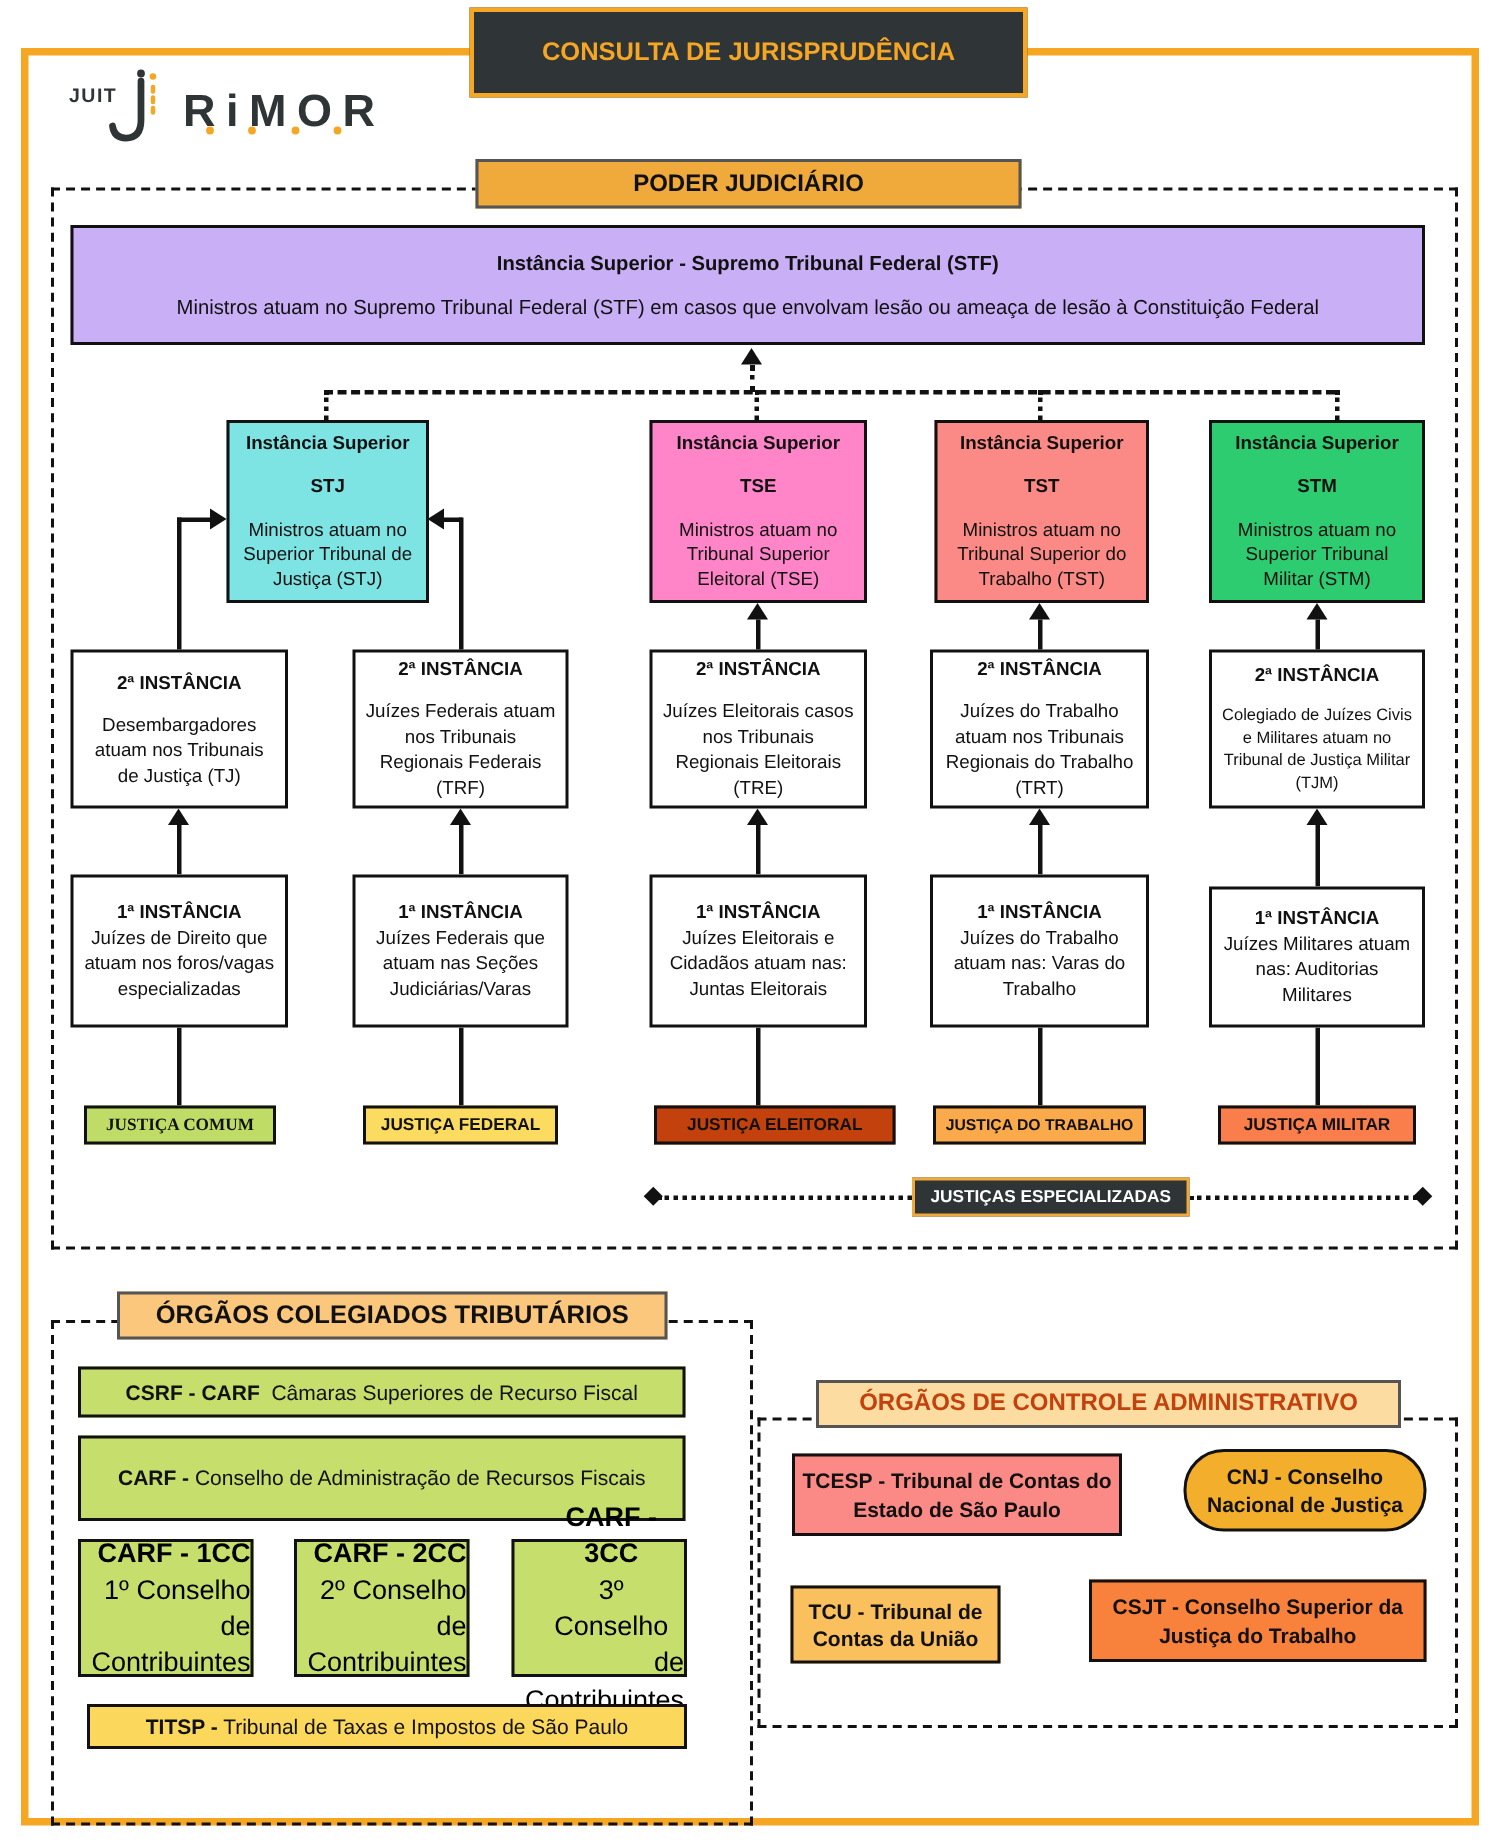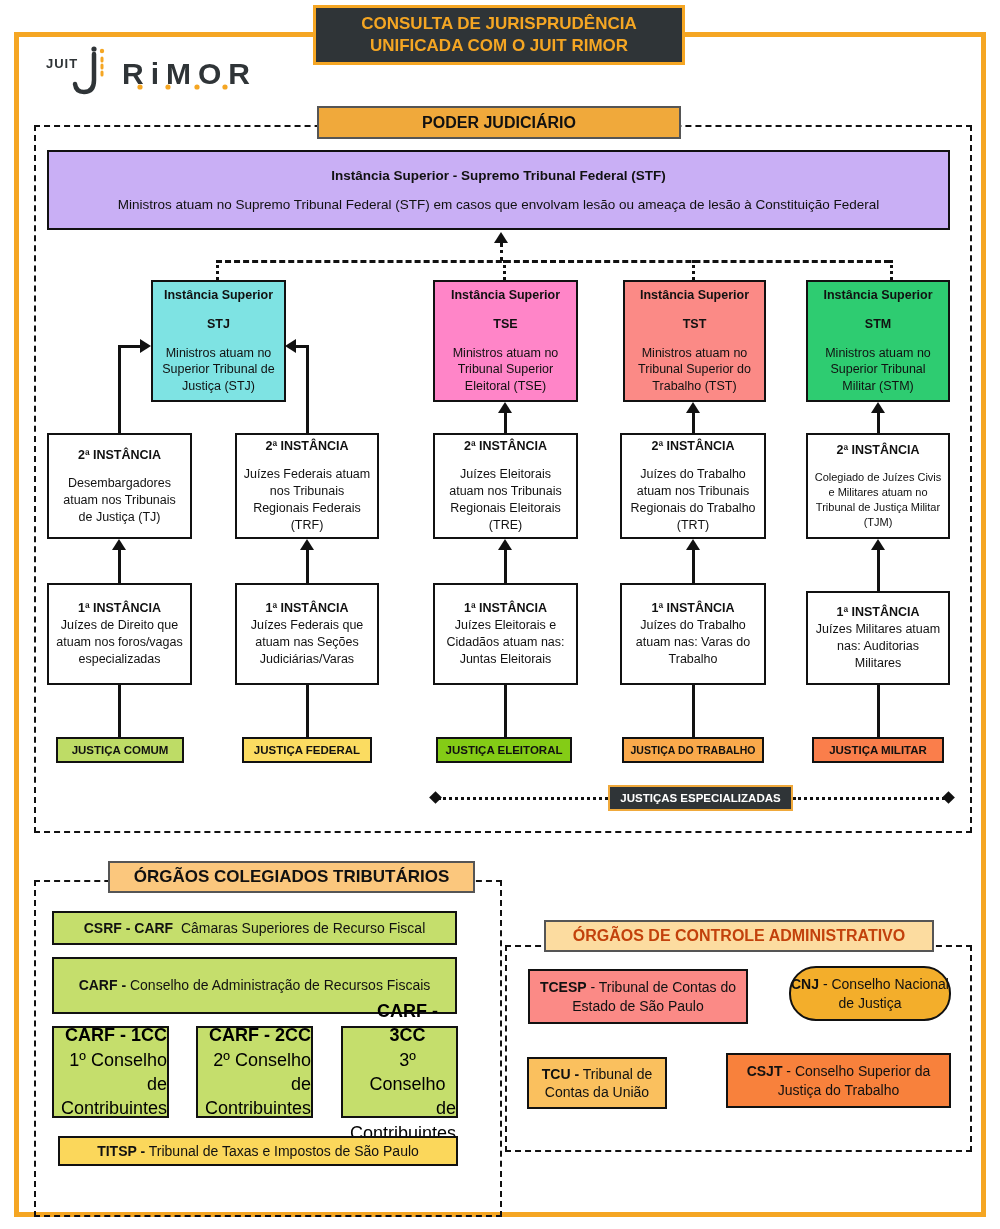--- a/index.html
+++ b/index.html
@@ -117,21 +117,21 @@
   #trib-region {
     position:absolute; left:34px; top:880px;
     width:468px; height:337px;
     border:2px dashed #111;
   }
   #trib-header {
     position:absolute; left:78px; top:861px;
     width:367px; height:32px;
     background:#FBC77D; border:2px solid #555;
     display:flex; align-items:center; justify-content:center;
-    font-weight:bold; font-size:17px; color:#111; z-index:25;margin-left:30px;
+    font-weight:bold; font-size:17px; color:#111; z-index:25;
   }
   
   #ctrl-region {
     position:absolute; left:505px; top:945px;
     width:467px; height:207px;
     border:2px dashed #111;
   }
   #ctrl-header {
     position:absolute; left:544px; top:920px;
     width:390px; height:32px;
@@ -143,38 +143,37 @@
     position:absolute; border:2px solid #111;
     display:flex; align-items:center; justify-content:center;
     text-align:center; color:#111; font-size:14px;
     line-height:1.30; padding:3px 5px; z-index:20;
   }
   .tbox b { font-weight:bold; }
   .cbox {
     position:absolute; border:2px solid #111;
     display:flex; align-items:center; justify-content:center;
     text-align:center; color:#111; font-size:14px;
-    line-height:1.32; padding:3px 0; z-index:20;
+    line-height:1.32; padding:3px 0; z-index:20;font-weight:bold;
   }
   .ccbox {
     position:absolute; border:2px solid #111;
     display:flex; flex-direction:column; align-items:flex-end; justify-content:center;
     text-align:center; color:#000000; font-size:18px; line-height:1.35;
     background:#C5DE6C; z-index:20;
   }
   .ccbox .t { font-weight:bold; }
 </style>
 </head>
 <body>
 
 <div id="frame"></div>
 
 <div id="title-banner">
   <span>CONSULTA DE JURISPRUDÊNCIA</span>
-  <span>UNIFICADA COM O JUIT RIMOR</span>
 </div>
 
 <div id="logo">
   <svg width="210" height="52" viewBox="0 0 210 52">
     <text x="2" y="22" font-family="Liberation Sans, sans-serif" font-size="13" font-weight="bold" fill="#2F3437" letter-spacing="1">JUIT</text>
     <path d="M50 8 L50 34 Q50 46 40 46 Q32 46 31 38" stroke="#2F3437" stroke-width="4.5" fill="none" stroke-linecap="round"></path>
     <circle cx="50" cy="3" r="2.6" fill="#2F3437"></circle>
     <path d="M58 12 L58 30" stroke="#F5A623" stroke-width="3" fill="none" stroke-dasharray="3 4" stroke-linecap="round"></path>
     <circle cx="58" cy="5" r="2.2" fill="#F5A623"></circle>
     <text x="78" y="38" font-family="Liberation Sans, sans-serif" font-size="30" font-weight="600" fill="#2F3437" letter-spacing="7">RiMOR</text>
@@ -226,21 +225,21 @@
 <div class="node inst2" style="left:47px;  top:433px; width:145px;">
   <span class="hd">2ª INSTÂNCIA</span>
   <span class="bd">Desembargadores atuam nos Tribunais de Justiça (TJ)</span>
 </div>
 <div class="node inst2" style="left:235px; top:433px; width:144px;">
   <span class="hd">2ª INSTÂNCIA</span>
   <span class="bd">Juízes Federais atuam nos Tribunais Regionais Federais (TRF)</span>
 </div>
 <div class="node inst2" style="left:433px; top:433px; width:145px;">
   <span class="hd">2ª INSTÂNCIA</span>
-  <span class="bd">Juízes Eleitorais atuam nos Tribunais Regionais Eleitorais (TRE)</span>
+  <span class="bd">Juízes Eleitorais casos nos Tribunais Regionais Eleitorais (TRE)</span>
 </div>
 <div class="node inst2" style="left:620px; top:433px; width:146px;">
   <span class="hd">2ª INSTÂNCIA</span>
   <span class="bd">Juízes do Trabalho atuam nos Tribunais Regionais do Trabalho (TRT)</span>
 </div>
 <div class="node inst2" style="left:806px; top:433px; width:144px; font-size:11px;">
   <span class="hd" style="font-size:12.5px;">2ª INSTÂNCIA</span>
   <span class="bd">Colegiado de Juízes Civis e Militares atuam no Tribunal de Justiça Militar (TJM)</span>
 </div>
 
@@ -258,23 +257,23 @@
 </div>
 <div class="node inst1" style="left:620px; top:583px; width:146px;">
   <span class="hd">1ª INSTÂNCIA</span>
   <span class="bd">Juízes do Trabalho atuam nas: Varas do Trabalho</span>
 </div>
 <div class="node inst1" style="left:806px; top:591px; width:144px; height:94px;">
   <span class="hd">1ª INSTÂNCIA</span>
   <span class="bd">Juízes Militares atuam nas: Auditorias Militares</span>
 </div>
 
-<div class="node jlabel" style="left:56px;  top:737px; width:128px; background:#BEDC66;">JUSTIÇA COMUM</div>
+<div class="node jlabel" style="left:56px;  top:737px; width:128px; background:#BEDC66;font-family:Liberation Serif, serif;">JUSTIÇA COMUM</div>
 <div class="node jlabel" style="left:242px; top:737px; width:130px; background:#FBDC61;">JUSTIÇA FEDERAL</div>
-<div class="node jlabel" style="left:436px; top:737px; width:136px; background:#84cc16;">JUSTIÇA ELEITORAL</div>
+<div class="node jlabel" style="left:436px; top:737px; width:161px; background:#c2410c;">JUSTIÇA ELEITORAL</div>
 <div class="node jlabel" style="left:622px; top:737px; width:142px; background:#FAA94B; font-size:10.5px;">JUSTIÇA DO TRABALHO</div>
 <div class="node jlabel" style="left:812px; top:737px; width:132px; background:#FA7E4B;">JUSTIÇA MILITAR</div>
 
 <div class="line vline" style="left:118px; top:685px; height:52px;"></div>
 <div class="line vline" style="left:306px; top:685px; height:52px;"></div>
 <div class="line vline" style="left:504px; top:685px; height:52px;"></div>
 <div class="line vline" style="left:692px; top:685px; height:52px;"></div>
 <div class="line vline" style="left:877px; top:685px; height:52px;"></div>
 
 <div class="line vline" style="left:118px; top:550px; height:33px;"></div>

